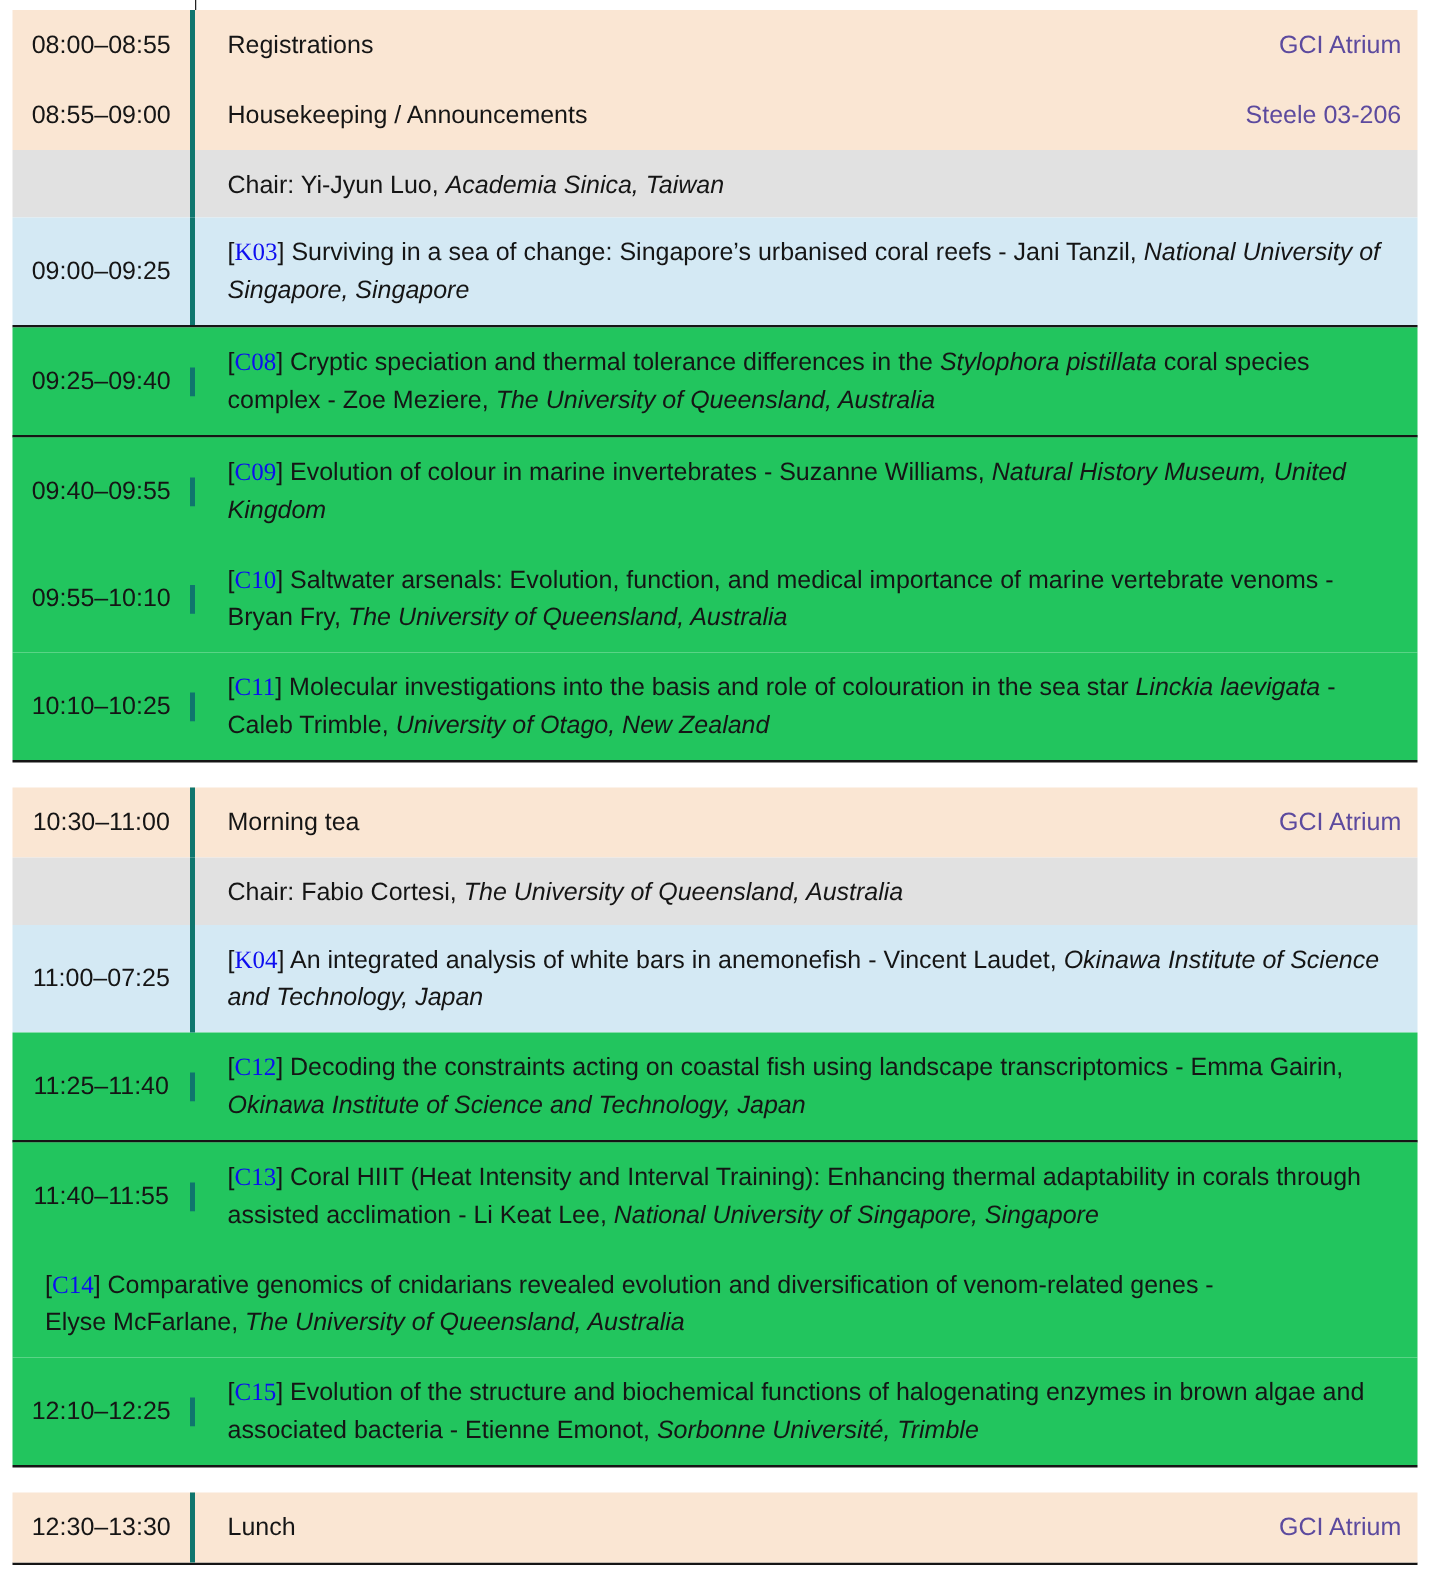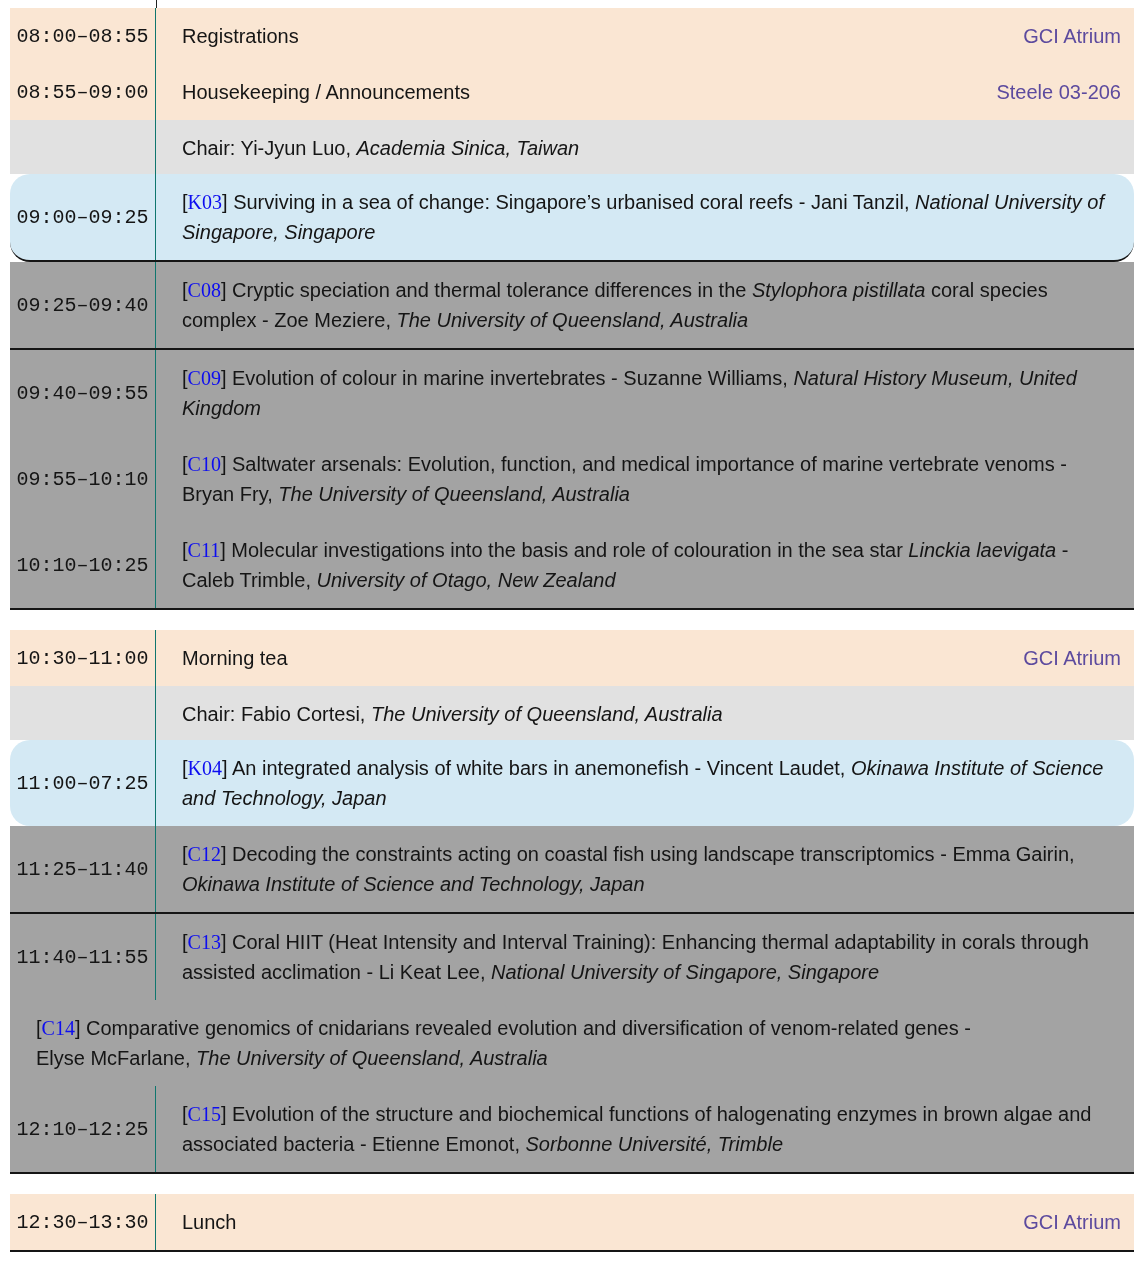--- a/index.html
+++ b/index.html
@@ -26,31 +26,30 @@
   }
   .block + .block {
     margin-top: 20px;
   }
   .row {
     display: flex;
     align-items: stretch;
   }
   .bg-peach { background: var(--peach); }
   .bg-gray  { background: var(--gray);  }
-  .bg-blue  { background: var(--blue); border-radius: 20px;  }
-  .bg-white { background: #a3a3a3; }
+  .bg-blue  { background: var(--blue);  }
+  .bg-white { background: #22c55e; align-items: center; }
   .rule-below { border-bottom: 2px solid var(--rule); }
   .time-cell {
     flex: 0 0 146px;
-    border-right: 1px solid #0f766e;
+    border-right: 4px solid #0f766e;
     display: flex;
     align-items: center;
     justify-content: center;
     box-sizing: border-box;
-    font-family: Liberation Mono, monospace;
   }
   .time-text { white-space: nowrap; }
   .content-cell {
     flex: 1;
     box-sizing: border-box;
     padding: 13px 13px 13px 26px;
     display: flex;
     align-items: center;
     line-height: 30px;
   }

